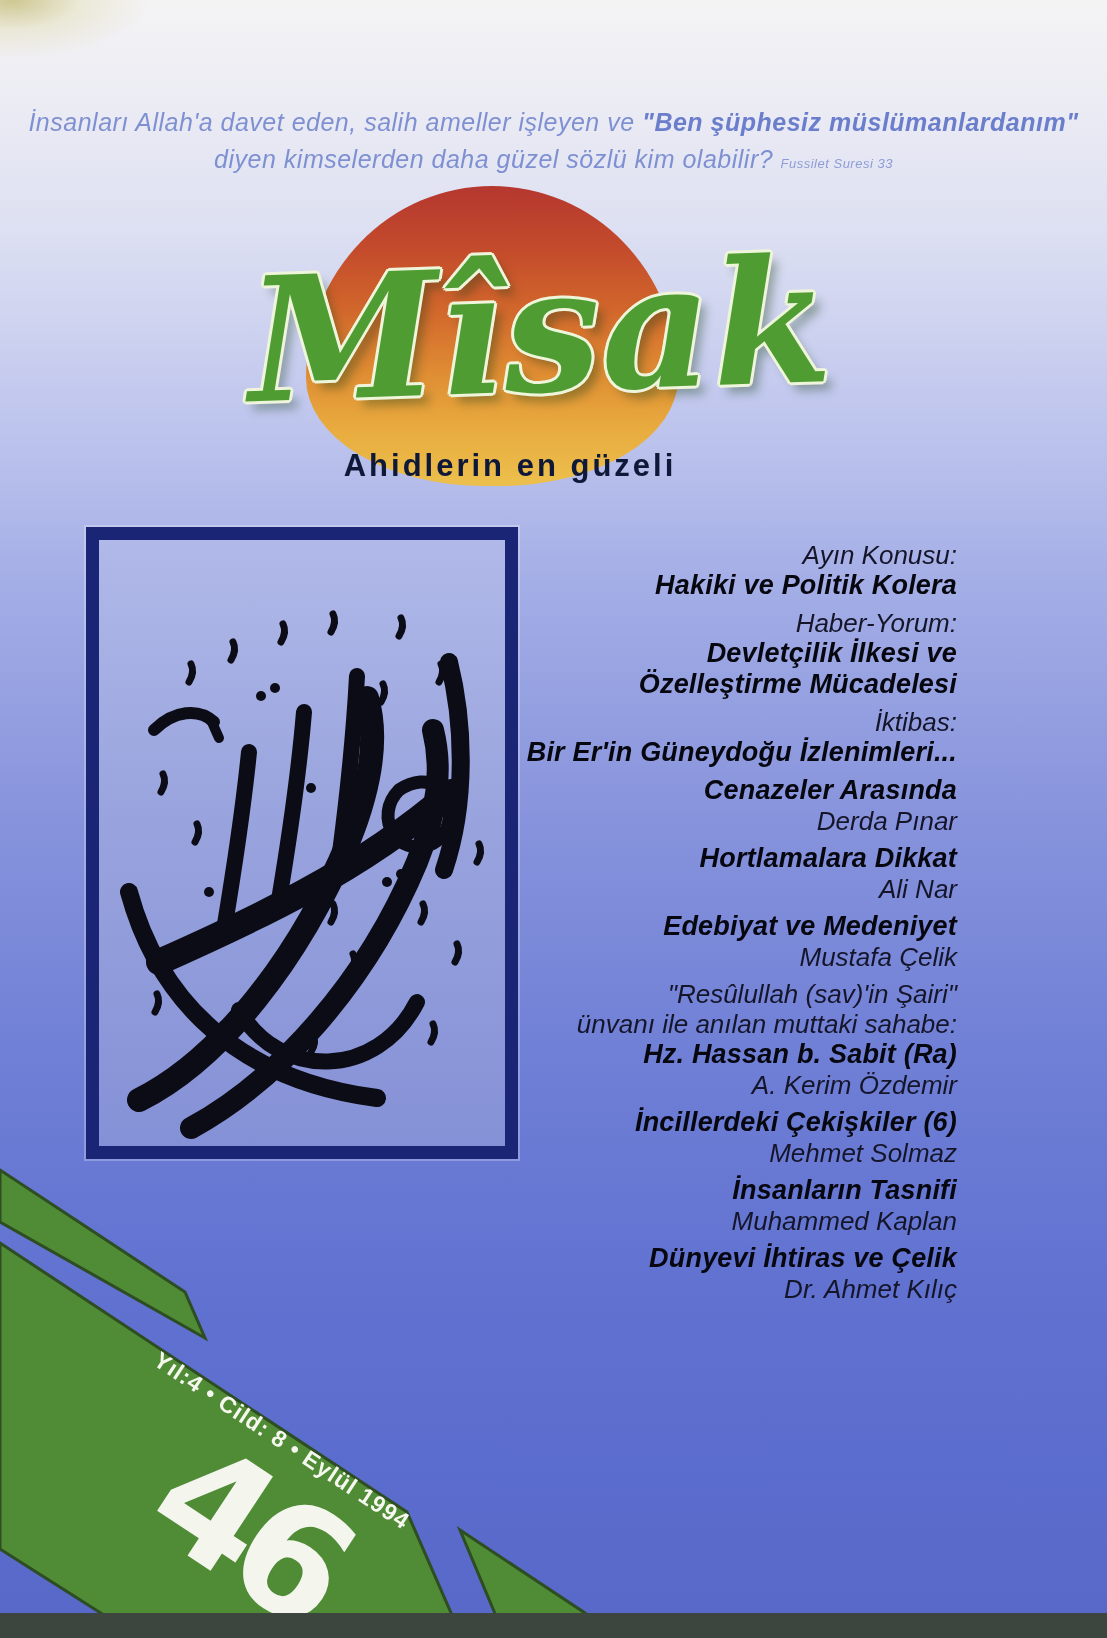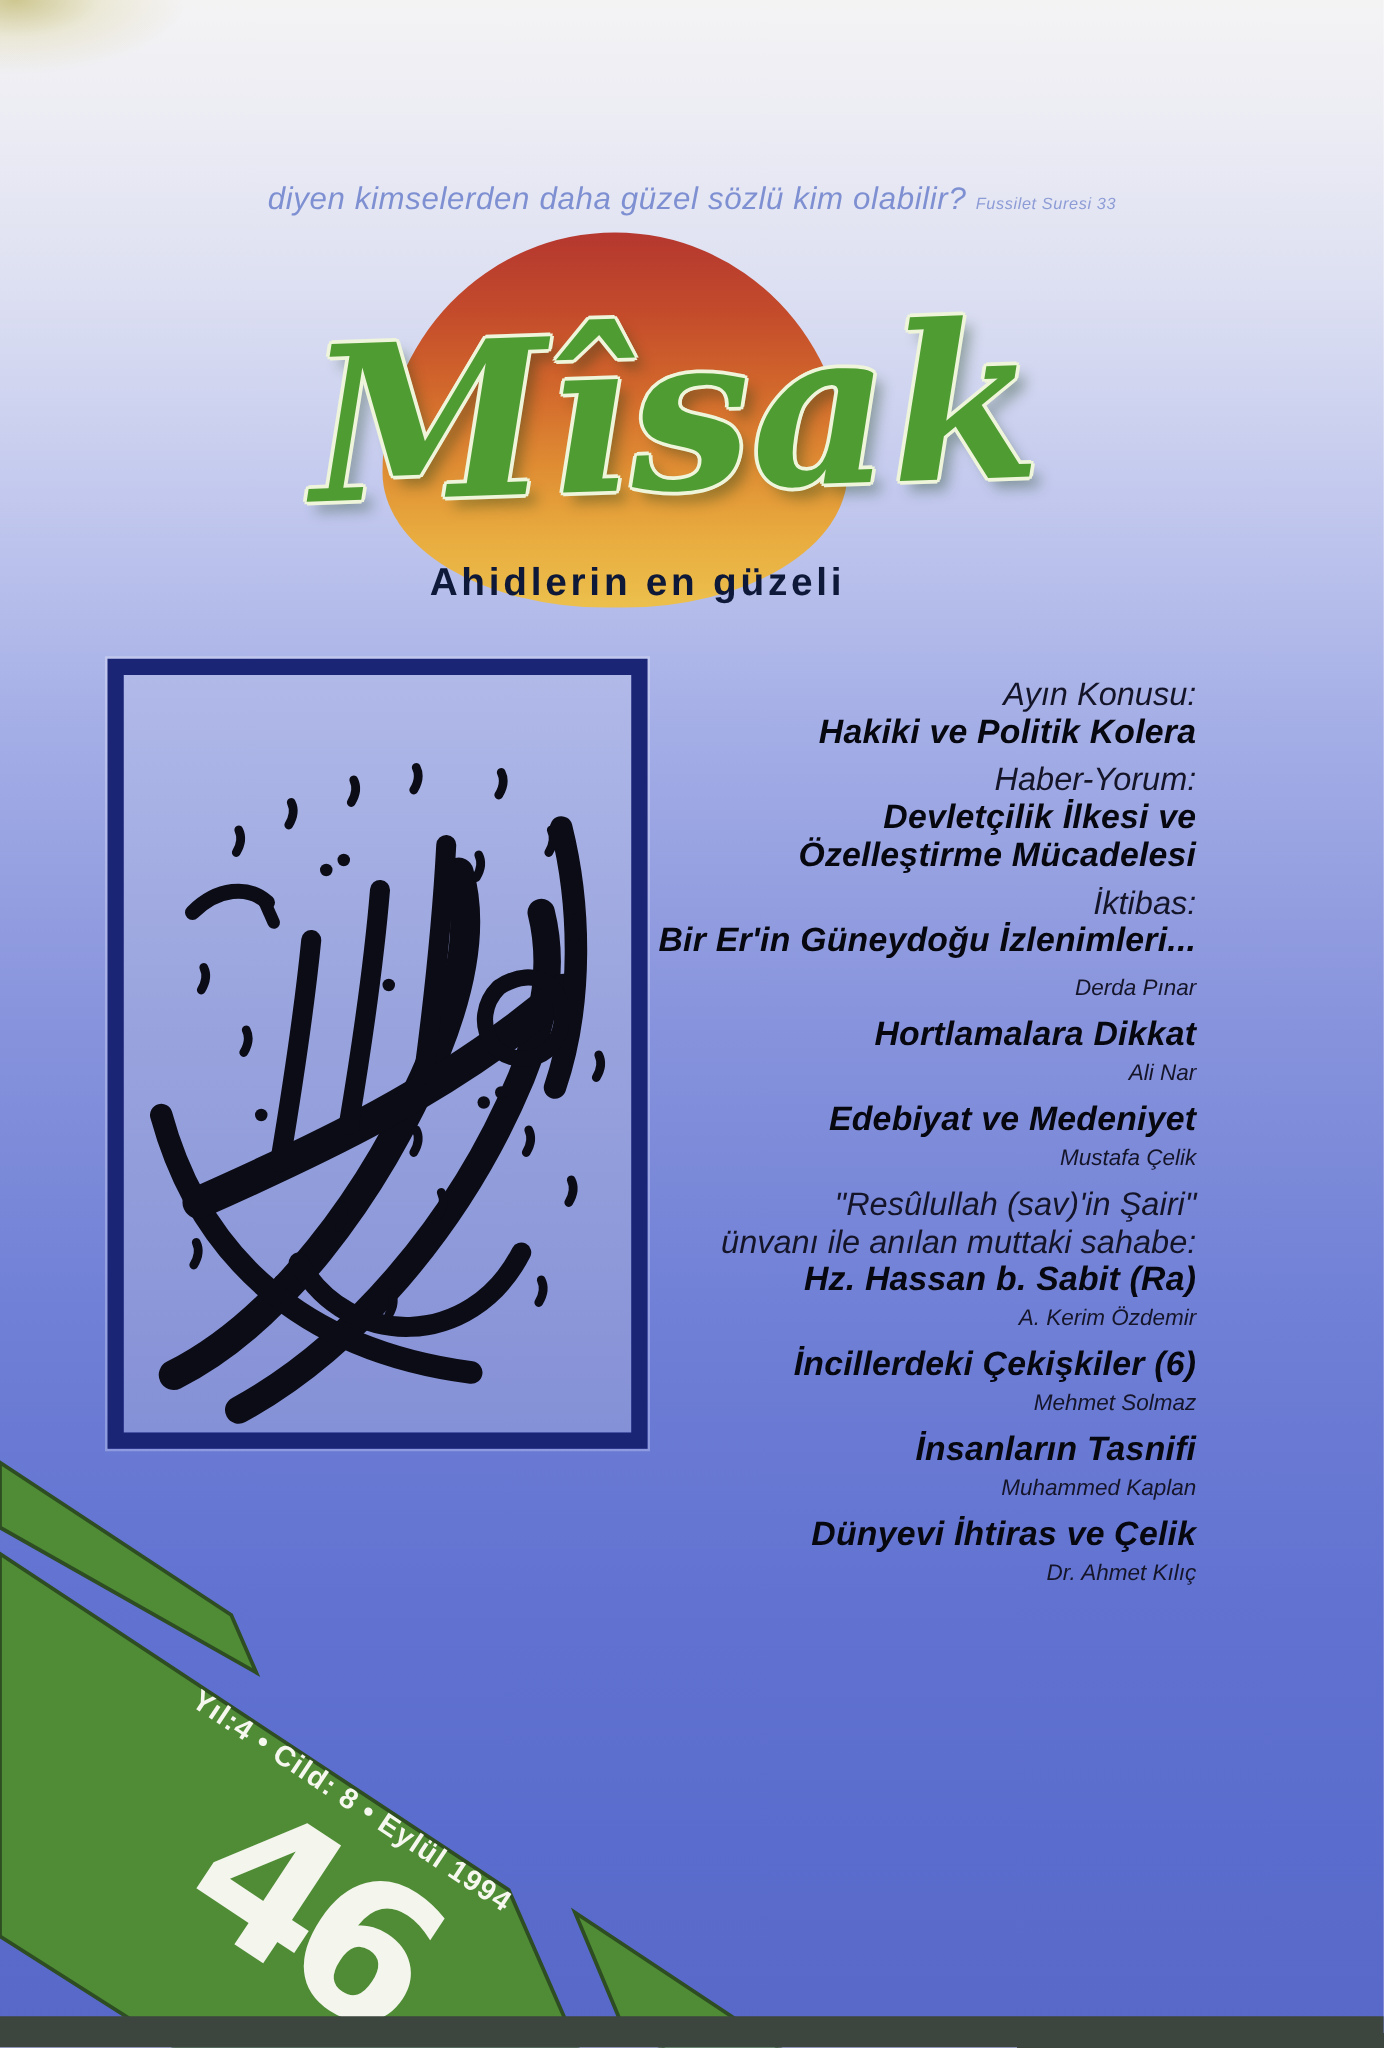--- a/index.html
+++ b/index.html
@@ -37,37 +37,37 @@
   
   .callig-frame{position:absolute;left:86px;top:527px;width:406px;height:606px;
     border:13px solid #1b2576;box-shadow:0 0 0 2px rgba(255,255,255,.25);
     background:linear-gradient(180deg,#b0b9e8 0%,#99a4de 45%,#8591d6 100%);}
   .callig-frame svg{display:block;width:100%;height:100%;}
   
   .toc{position:absolute;right:150px;top:540px;width:440px;text-align:right;color:#12121f;}
   .toc-item{margin-bottom:7px;}
   .toc-label,.toc-pre{font-style:italic;font-size:26px;line-height:30px;color:#15152a;}
   .toc-title{font-style:italic;font-weight:bold;font-size:27px;line-height:31px;color:#07070f;letter-spacing:.2px;}
-  .toc-author{font-style:italic;font-size:18px;line-height:30px;color:#15152a;}
+  .toc-author{font-style:italic;font-size:26px;line-height:30px;color:#15152a;}
   
   svg.banner{position:absolute;left:0;top:0;pointer-events:none;}
   .band-shape{fill:#4f8c35;stroke:#2e4d22;stroke-width:3;}
   .band-info{font-family:"Liberation Sans",sans-serif;font-weight:bold;font-size:23px;
     fill:#f6f8ef;letter-spacing:1px;}
   .band-number{font-family:"DejaVu Sans",sans-serif;font-weight:bold;font-size:155px;
     fill:#f4f6ee;letter-spacing:-14px;}
   .bottom-strip{fill:#3c463e;}
 </style>
 </head>
 <body>
 
 <div class="corner-smudge"></div>
 
 <div class="quote">
-  <br>
+  <span><span>İnsanları Allah'a davet eden, salih ameller işleyen ve </span><b>"Ben şüphesiz müslümanlardanım"</b></span><br>
   <span>diyen kimselerden daha güzel sözlü kim olabilir? </span><span class="src">Fussilet Suresi 33</span>
 </div>
 
 <div class="sun"></div>
 <div class="logo-title">Mîsak</div>
 <div class="logo-subtitle">Ahidlerin en güzeli</div>
 
 <div class="callig-frame">
   <svg viewBox="0 0 406 606">
     <g fill="none" stroke="#0c0c16" stroke-linecap="round">
@@ -125,20 +125,21 @@
     <div class="toc-item">
       <div class="toc-label">Haber-Yorum:</div>
       <div class="toc-title">Devletçilik İlkesi ve</div>
       <div class="toc-title">Özelleştirme Mücadelesi</div>
     </div>
     <div class="toc-item">
       <div class="toc-label">İktibas:</div>
       <div class="toc-title">Bir Er'in Güneydoğu İzlenimleri...</div>
     </div>
     <div class="toc-item">
+      <div class="toc-title">Cenazeler Arasında</div>
       <div class="toc-author">Derda Pınar</div>
     </div>
     <div class="toc-item">
       <div class="toc-title">Hortlamalara Dikkat</div>
       <div class="toc-author">Ali Nar</div>
     </div>
     <div class="toc-item">
       <div class="toc-title">Edebiyat ve Medeniyet</div>
       <div class="toc-author">Mustafa Çelik</div>
     </div>

